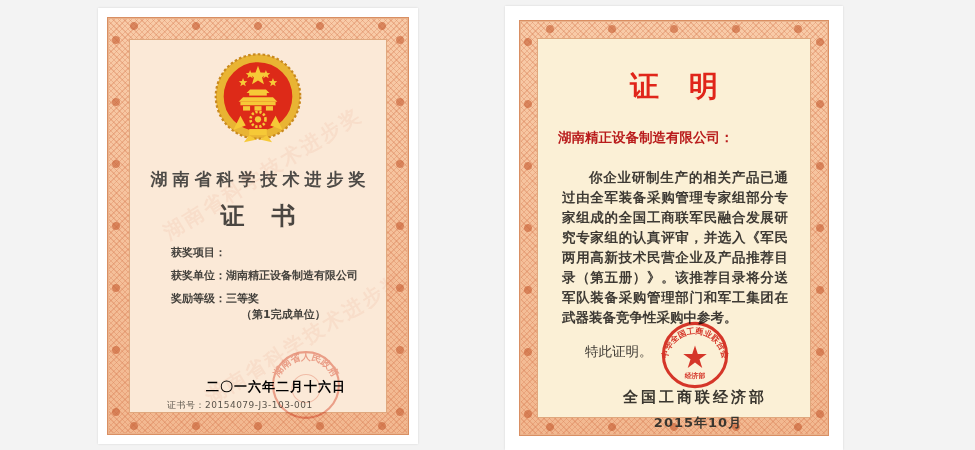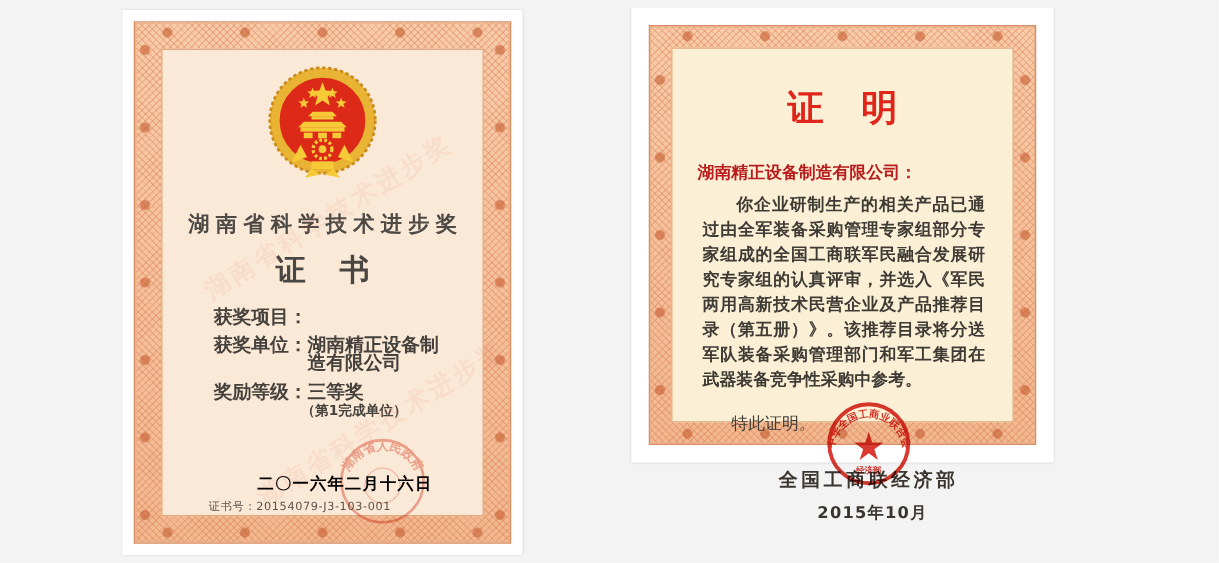--- a/index.html
+++ b/index.html
@@ -3,21 +3,21 @@
 <meta charset="utf-8">
 <style>
   html,body{margin:0;padding:0;}
   body{
     width:975px;height:450px;overflow:hidden;position:relative;
     background:#f3f3f3;
     font-family:"DejaVu Sans","Liberation Sans",sans-serif;
   }
   .cert{position:absolute;background:#ffffff;box-shadow:0 0 2px rgba(0,0,0,.12);}
   .cert-left{left:98px;top:8px;width:320px;height:436px;}
-  .cert-right{left:505px;top:6px;width:338px;height:364px;}
+  .cert-right{left:505px;top:6px;width:338px;height:444px;}
 
   
   .band{
     position:absolute;
     border:1px solid #d98f63;
     box-shadow:inset 0 0 0 1px #eab28b;
     background:
       repeating-linear-gradient(45deg, rgba(214,120,78,.32) 0 1px, rgba(255,255,255,0) 1px 4px),
       repeating-linear-gradient(-45deg, rgba(214,120,78,.32) 0 1px, rgba(255,255,255,0) 1px 4px),
       linear-gradient(#f8cba8,#f2b890);
@@ -50,21 +50,21 @@
     margin:9px 0 0;font-family:"DejaVu Serif","Liberation Serif",serif;
     font-size:24px;font-weight:bold;color:#4a4641;
     letter-spacing:27px;margin-right:-27px;
   }
   .lc-dedication{
     margin:17px 26px 0 30px;text-align:left;text-indent:26px;
     font-family:"DejaVu Serif","Liberation Serif",serif;
     font-size:13px;line-height:17px;color:#544f48;
   }
   .lc-fields{margin:14px 22px 0 41px;text-align:left;color:#45423d;}
-  .field{display:flex;margin-top:9px;font-size:15px;font-weight:bold;line-height:14px;}
+  .field{display:flex;margin-top:9px;font-size:11px;font-weight:bold;line-height:14px;}
   .field-label{white-space:nowrap;}
   .field-note{margin:1px 0 0 70px;font-size:11px;font-weight:bold;color:#45423d;}
   .lc-date{
     position:absolute;right:40px;top:338px;
     font-family:"DejaVu Serif","Liberation Serif",serif;
     font-size:13px;font-weight:bold;color:#000000;letter-spacing:1px;
   }
   .lc-certno{
     position:absolute;left:37px;top:359px;
     font-size:9px;color:#5a544b;letter-spacing:.5px;
@@ -83,21 +83,21 @@
   .rc-title{
     margin:28px 0 0;text-align:center;
     font-family:"DejaVu Serif","Liberation Serif",serif;
     font-size:29px;font-weight:bold;color:#e0251a;
     letter-spacing:30px;text-indent:30px;
   }
   .rc-salutation{
     margin:22px 0 0 20px;font-size:13.5px;font-weight:bold;color:#b91c1c;text-align:left;
   }
   .rc-body{
-    margin:7px 22px 0 24px;text-indent:27px;text-align:justify;
+    margin:20px 22px 0 24px;text-indent:27px;text-align:justify;
     font-size:13.5px;font-weight:bold;line-height:20px;color:#3e3a34;
   }
   .rc-closing{margin:16px 0 0 47px;font-size:13.5px;font-weight:normal;color:#3e3a34;text-align:left;}
   .rc-signer{
     margin:27px 0 0;text-align:center;padding-left:42px;
     font-size:15px;font-weight:bold;color:#3a362f;letter-spacing:3px;
   }
   .rc-date{
     margin:7px 0 0;text-align:center;padding-left:48px;
     font-size:13px;font-weight:bold;color:#3a362f;letter-spacing:1px;

